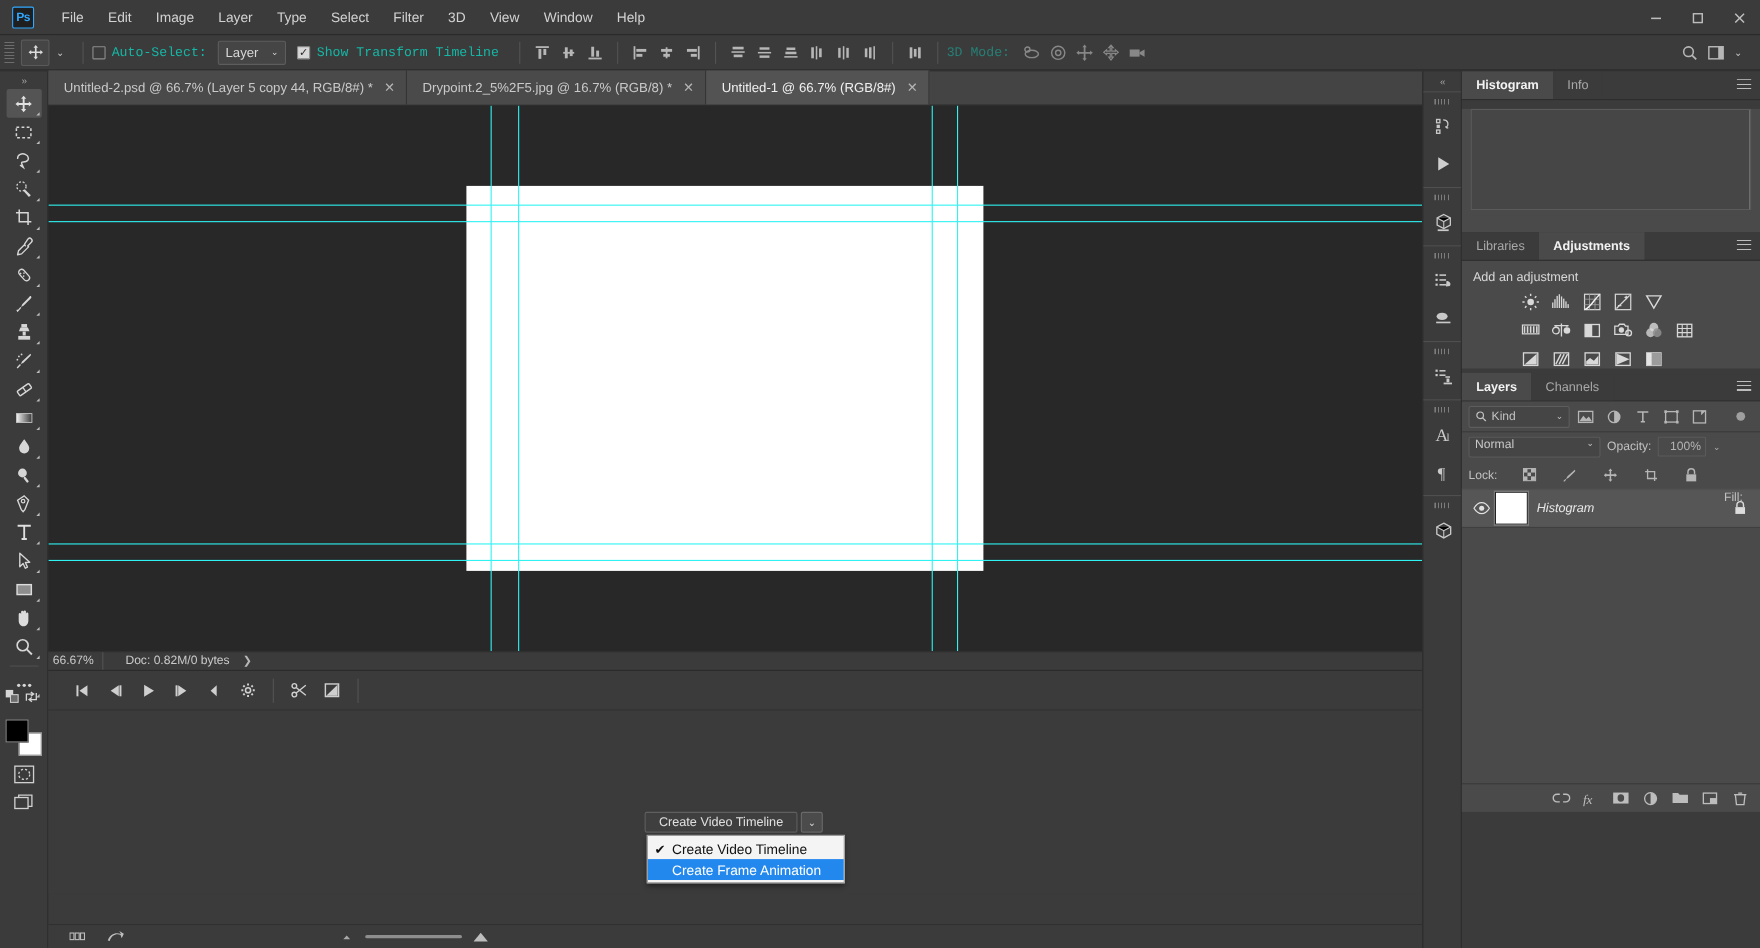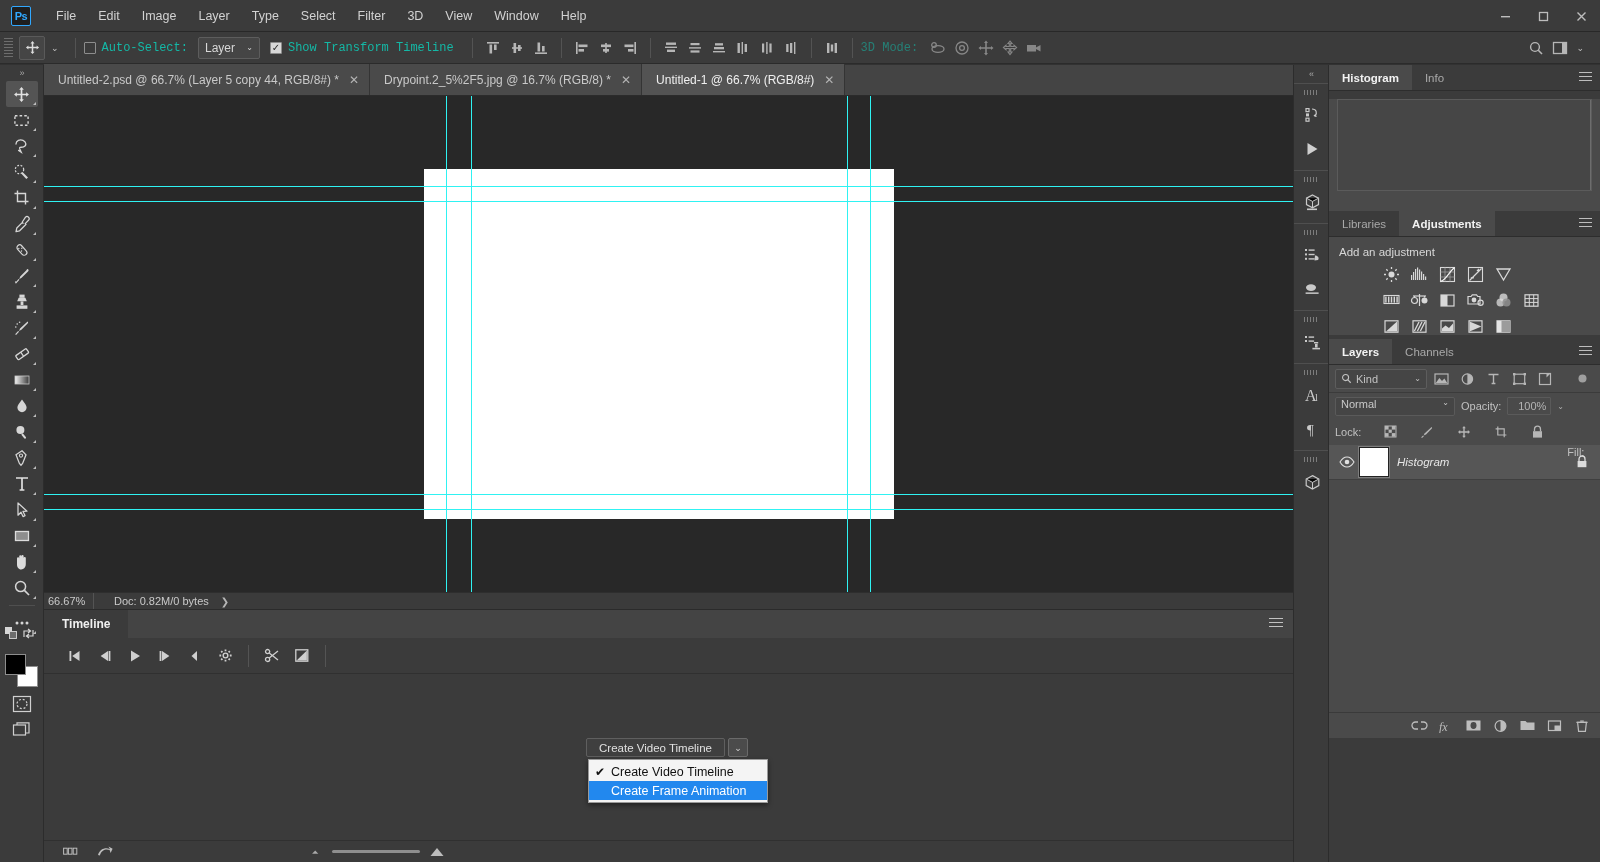--- a/index.html
+++ b/index.html
@@ -654,24 +654,20 @@
   </div>
 
   <div class="statusbar">
     <div class="zoomfield">66.67%</div>
     <div class="docinfo">Doc: 0.82M/0 bytes</div>
     <div class="arr">❯</div>
     <div class="trough"></div>
   </div>
 
   <div class="timeline">
-    <div class="tl-tabs">
-      <div class="tl-tab">Timeline</div>
-      <div class="tl-menu"></div>
-    </div>
     <div class="tl-toolbar">
       <div style="width:16px"></div>
       <div class="tl-btn">
         <svg width="16" height="14" viewBox="0 0 16 14">
             <rect x="2.5" y="2" width="1.8" height="10" fill="#cfcfcf"></rect>
             <path d="M12.5 2 L12.5 12 L5.2 7 Z" fill="#cfcfcf"></path>
           </svg>
       </div>
       <div class="tl-btn">
         <svg width="16" height="14" viewBox="0 0 16 14">

